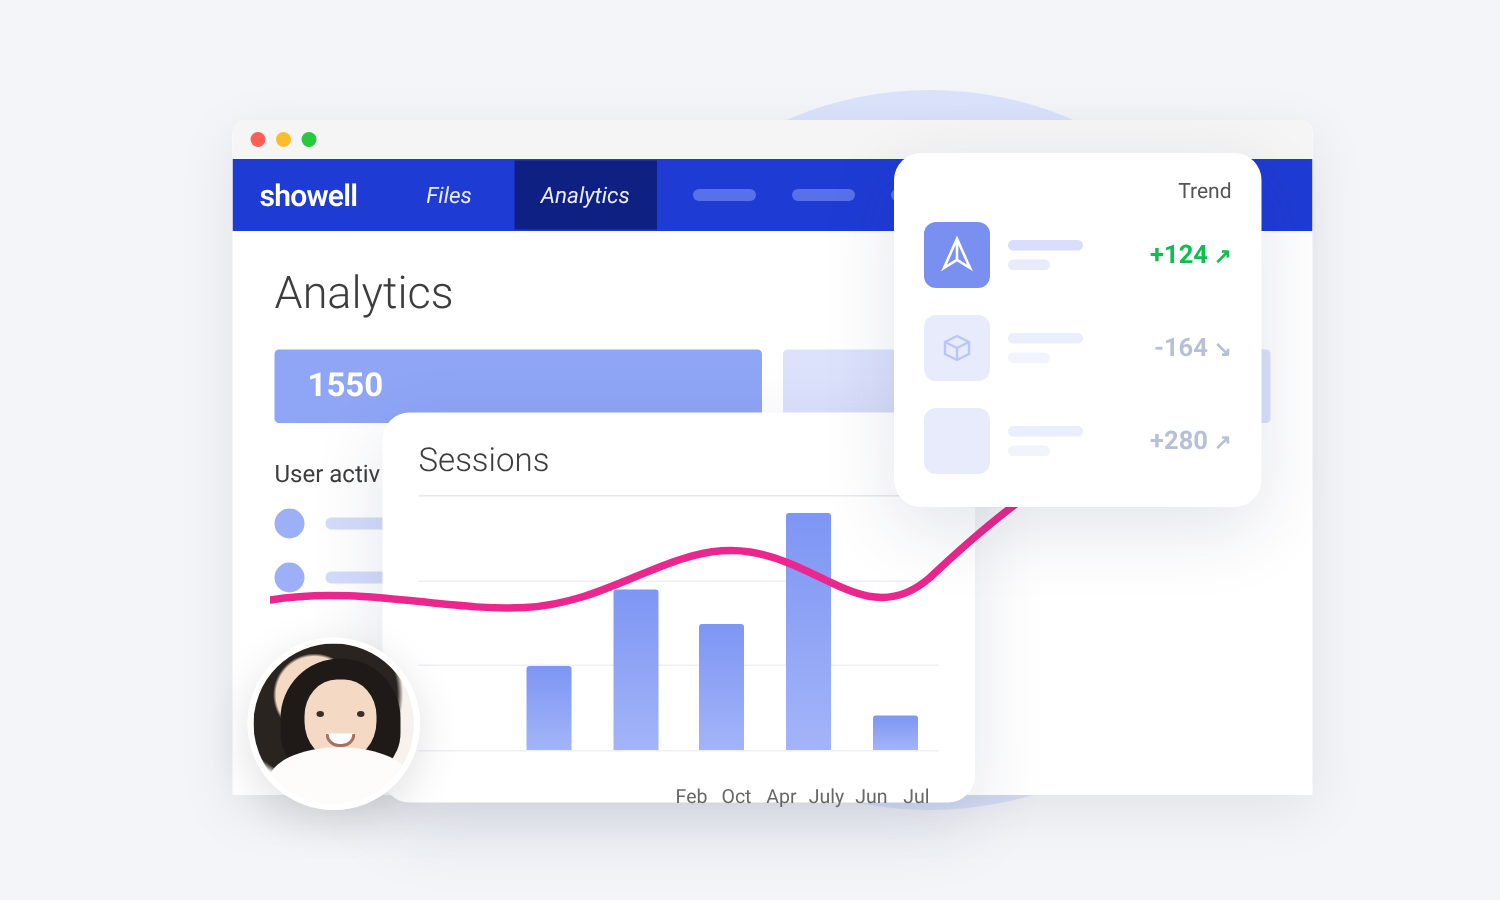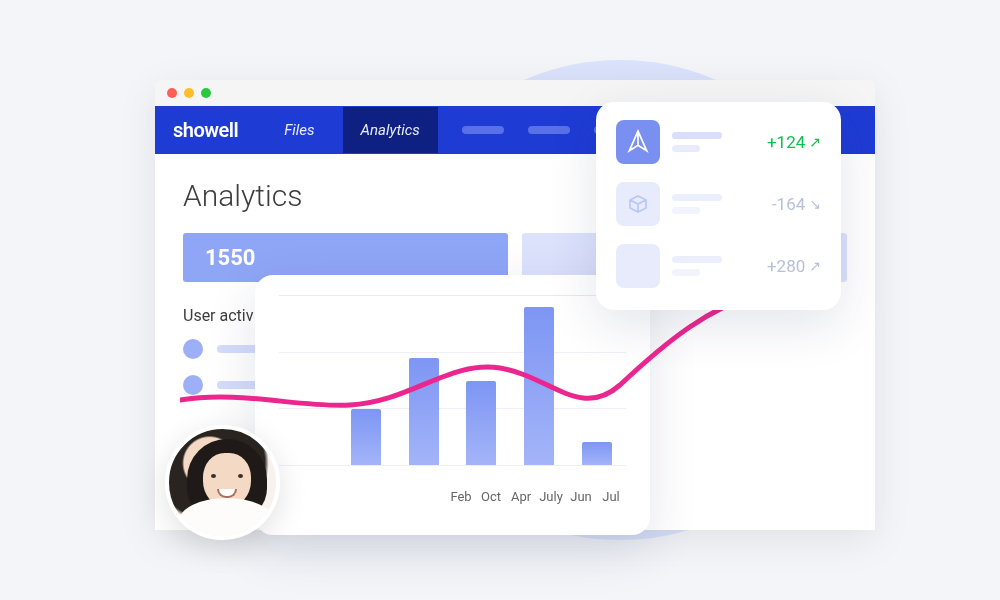--- a/index.html
+++ b/index.html
@@ -238,21 +238,21 @@
       gap: 6px;
     }
     .trend-line-long {
       width: 50px; height: 7px; background: #d8defb; border-radius: 4px;
     }
     .trend-line-short {
       width: 28px; height: 7px; background: #e7ebfc; border-radius: 4px;
     }
     .trend-value {
       font-size: 17px;
-      font-weight: 400;
+      font-weight: 700;
       display: flex;
       align-items: center;
       gap: 4px;
     }
     .trend-value.positive { color: #0dbf4f; }
     .trend-value.neutral { color: #b8c0d8; text-align: center; }
     .trend-arrow { font-size: 14px; }
     
     .avatar {
       position: absolute;
@@ -344,20 +344,21 @@
       <div class="activity-line"></div>
     </div>
     <div class="activity-row">
       <div class="activity-dot"></div>
       <div class="activity-line"></div>
     </div>
   </div>
 </div>
 
 <div class="sessions-card">
+  <div class="sessions-title">Sessions</div>
   <div class="chart-area">
     <div class="chart-grid">
       <div class="chart-gridline" style="top:33%"></div>
       <div class="chart-gridline" style="top:66%"></div>
       <div class="chart-gridline" style="top:100%"></div>
     </div>
     <div class="chart-bars" id="chart-bars">
         <div class="bar" style="height: 0%; visibility: hidden;"></div>
         <div class="bar" style="height: 33.3333%;"></div>
         <div class="bar" style="height: 63.3333%;"></div>
@@ -374,20 +375,21 @@
       <div class="chart-label">Jun</div>
       <div class="chart-label">Jul</div>
     </div>
 </div>
 
 <svg class="trend-line-svg" viewBox="0 0 580 220" preserveAspectRatio="none">
   <path d="M 0 110 C 60 100, 120 118, 170 115 C 230 112, 270 70, 320 78 C 370 86, 400 130, 440 95 C 490 48, 530 18, 575 5" stroke="#ec268f" stroke-width="5" fill="none" stroke-linecap="round"></path>
 </svg>
 
 <div class="trend-card">
+  <div class="trend-header">Trend</div>
 
   <div class="trend-row">
     <div class="trend-icon strong">
       <svg width="26" height="26" viewBox="0 0 24 24" fill="none" stroke="#fff" stroke-width="1.6">
         <path d="M12 2 L20 20 L12 15 L4 20 Z M12 2 L12 15"></path>
       </svg>
     </div>
     <div class="trend-lines">
       <div class="trend-line-long"></div>
       <div class="trend-line-short"></div>

